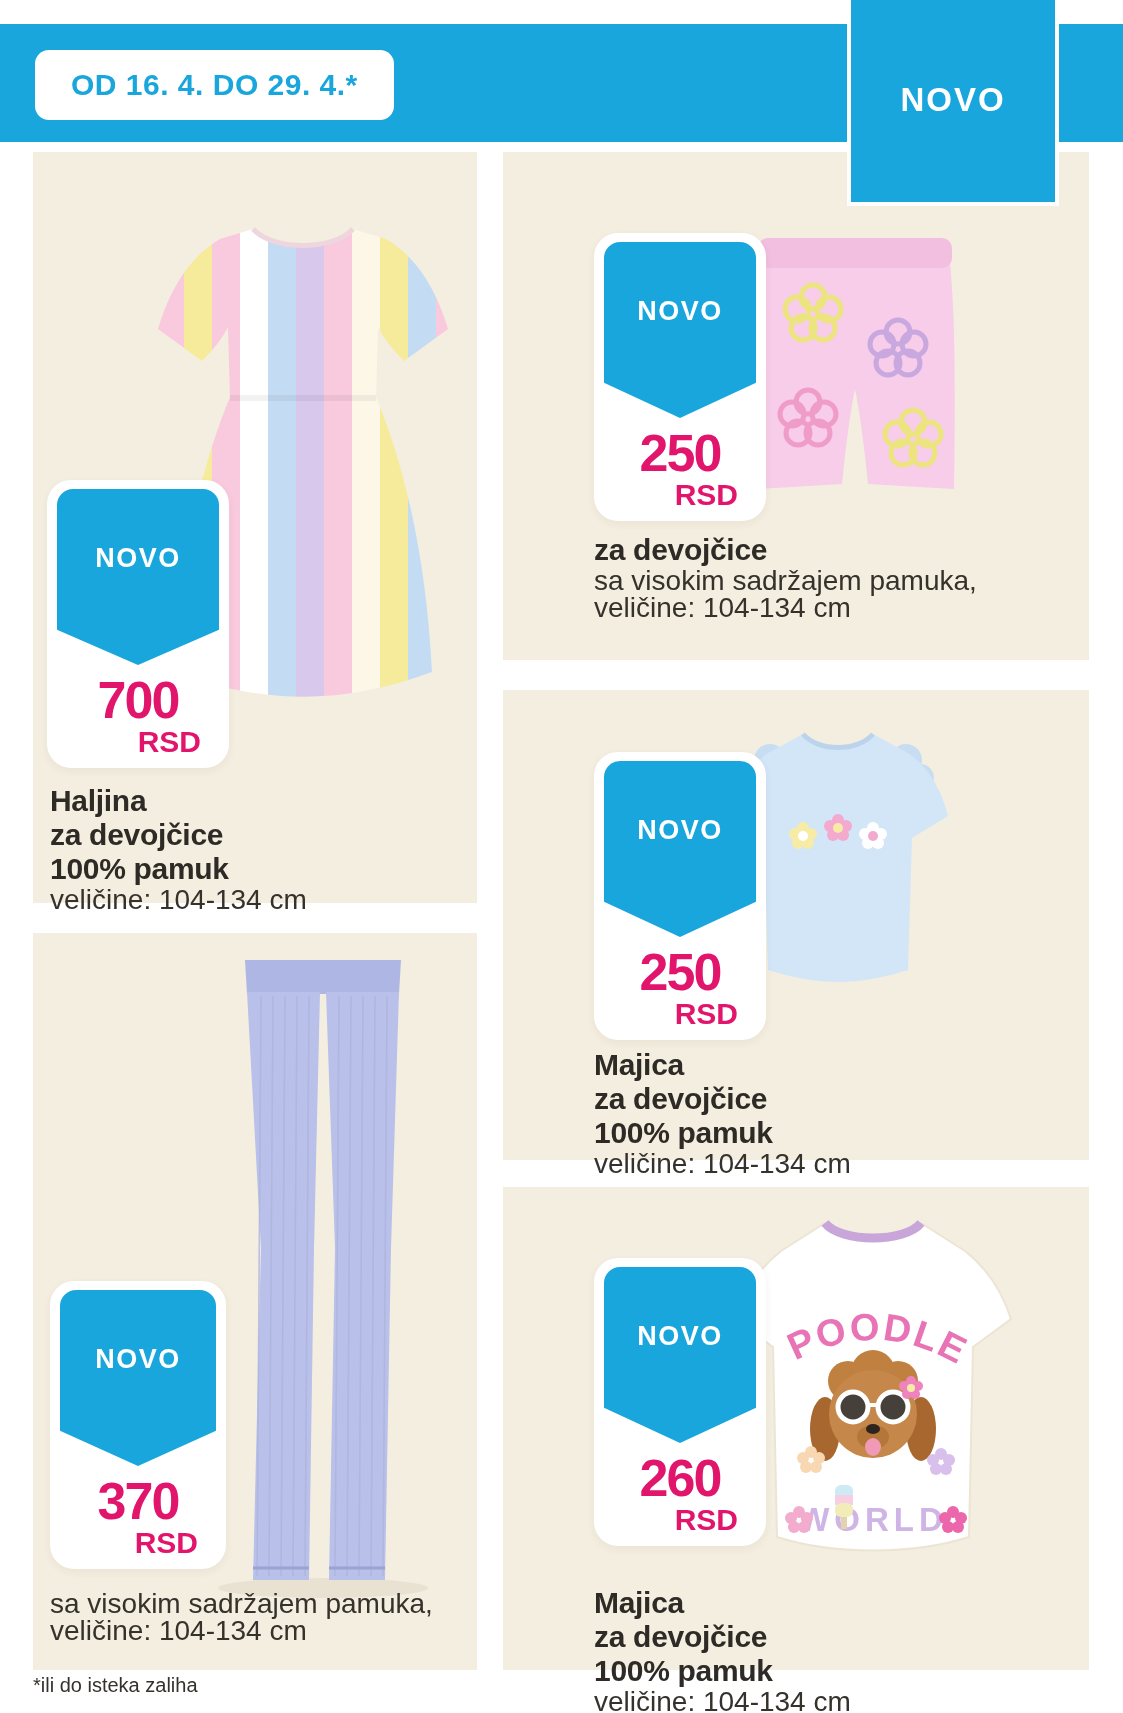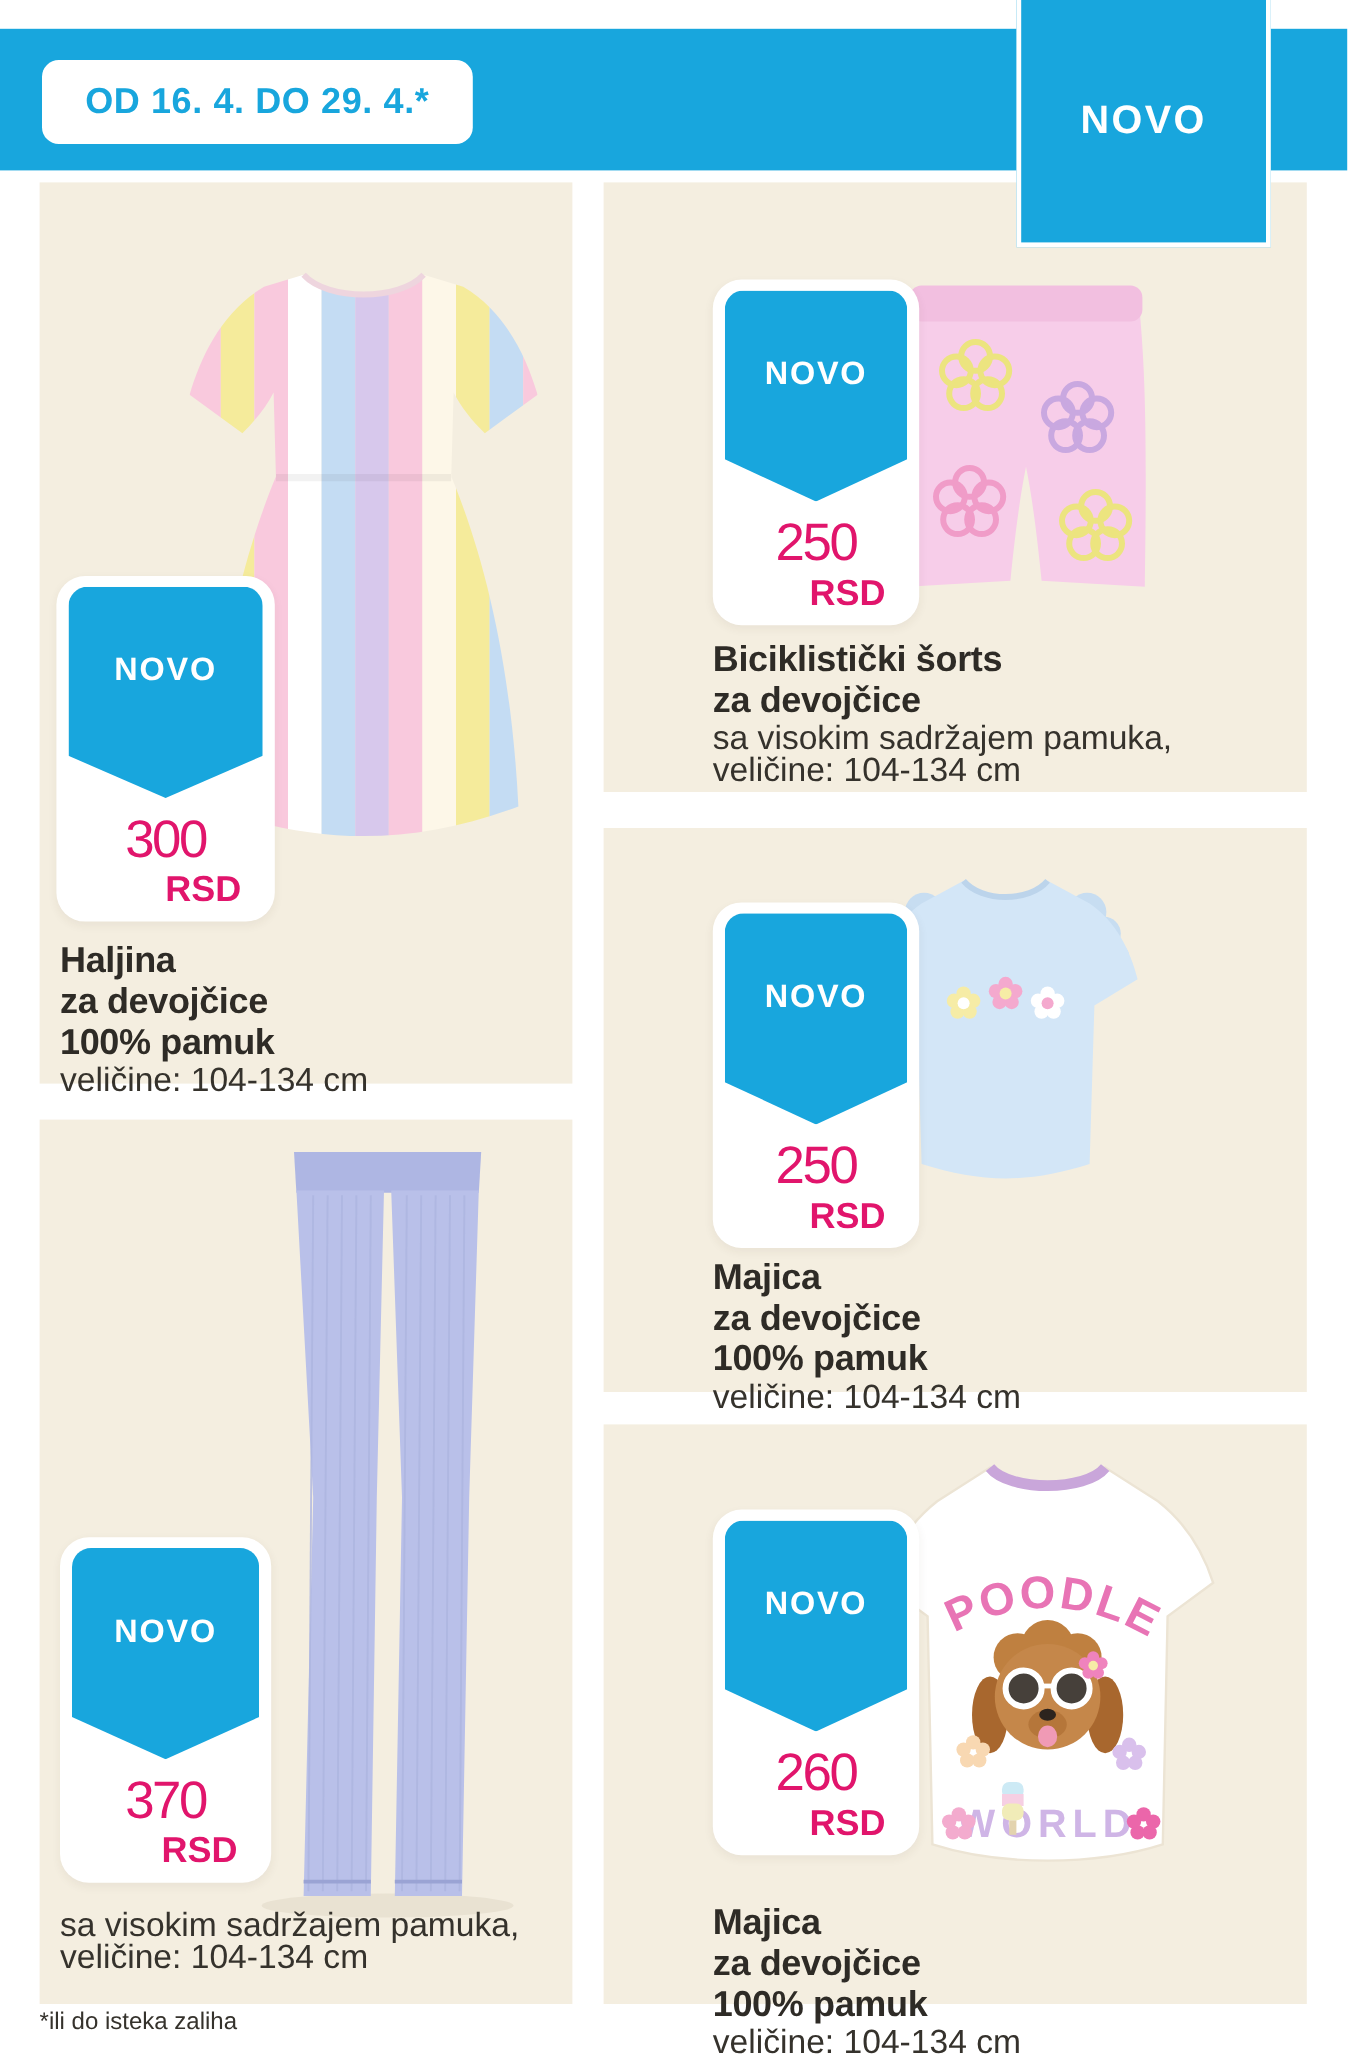--- a/index.html
+++ b/index.html
@@ -37,21 +37,21 @@
   .c4 .tag{left:17px;top:348px;width:176px;}
   .c5 .tag{left:91px;top:71px;}
   .pennant{
     position:absolute;left:10px;right:10px;top:9px;height:176px;background:var(--blue);
     border-radius:16px;
     clip-path:polygon(0 0,100% 0,100% 80%,50% 100%,0 80%);
     display:flex;align-items:center;justify-content:center;padding-bottom:38px;box-sizing:border-box;
   }
   .pennant span{color:#ffffff;font-size:27px;font-weight:bold;letter-spacing:1.5px;}
   .price{position:absolute;left:0;right:0;top:194px;text-align:center;}
-  .price-num{font-size:44px;line-height:52px;font-weight:normal;color:var(--pink);letter-spacing:-2px;}
+  .price-num{font-size:52px;line-height:52px;font-weight:bold;color:var(--pink);letter-spacing:-2px;}
   .price-cur{font-size:30px;line-height:30px;font-weight:bold;color:var(--pink);text-align:right;padding-right:28px;margin-top:1px;}
   
   .prod-text{position:absolute;z-index:3;}
   .c1 .prod-text{left:17px;top:632px;}
   .c2 .prod-text{left:91px;top:381px;}
   .c3 .prod-text{left:91px;top:358px;}
   .c4 .prod-text{left:17px;top:652px;}
   .c5 .prod-text{left:91px;top:399px;}
   .title-line{font-size:30px;line-height:34px;font-weight:bold;color:var(--dark);letter-spacing:-0.3px;}
   .detail-line{font-size:28px;line-height:27px;font-weight:normal;color:#35322c;}
@@ -96,21 +96,21 @@
         <rect x="336" y="0" width="28" height="545" fill="#d7c8ec"></rect>
         <path d="M102,208 L248,208 L248,214 L102,214 Z" fill="rgba(0,0,0,0.05)"></path>
       </g>
       <path d="M125,42 C145,64 205,64 225,42" fill="none" stroke="#eed5de" stroke-width="5"></path>
     </svg>
     <div class="tag">
       <div class="pennant">
         <span>NOVO</span>
       </div>
       <div class="price">
-        <div class="price-num">300</div>
+        <div class="price-num">700</div>
         <div class="price-cur">RSD</div>
       </div>
     </div>
     <div class="prod-text">
       <div class="title-line">Haljina</div>
       <div class="title-line">za devojčice</div>
       <div class="title-line">100% pamuk</div>
       <div class="detail-line">veličine: 104-134 cm</div>
     </div>
   </section>
@@ -151,21 +151,20 @@
     <div class="tag">
       <div class="pennant">
         <span>NOVO</span>
       </div>
       <div class="price">
         <div class="price-num">250</div>
         <div class="price-cur">RSD</div>
       </div>
     </div>
     <div class="prod-text">
-      <div class="title-line">Biciklistički šorts</div>
       <div class="title-line">za devojčice</div>
       <div class="detail-line">sa visokim sadržajem pamuka,</div>
       <div class="detail-line">veličine: 104-134 cm</div>
     </div>
   </section>
 
   <section class="card c3">
     <svg class="photo" style="left:195px;top:18px;" width="280" height="300" viewBox="0 0 280 300">
       <g fill="#c7ddf1">
         <circle cx="72" cy="52" r="16"></circle>

